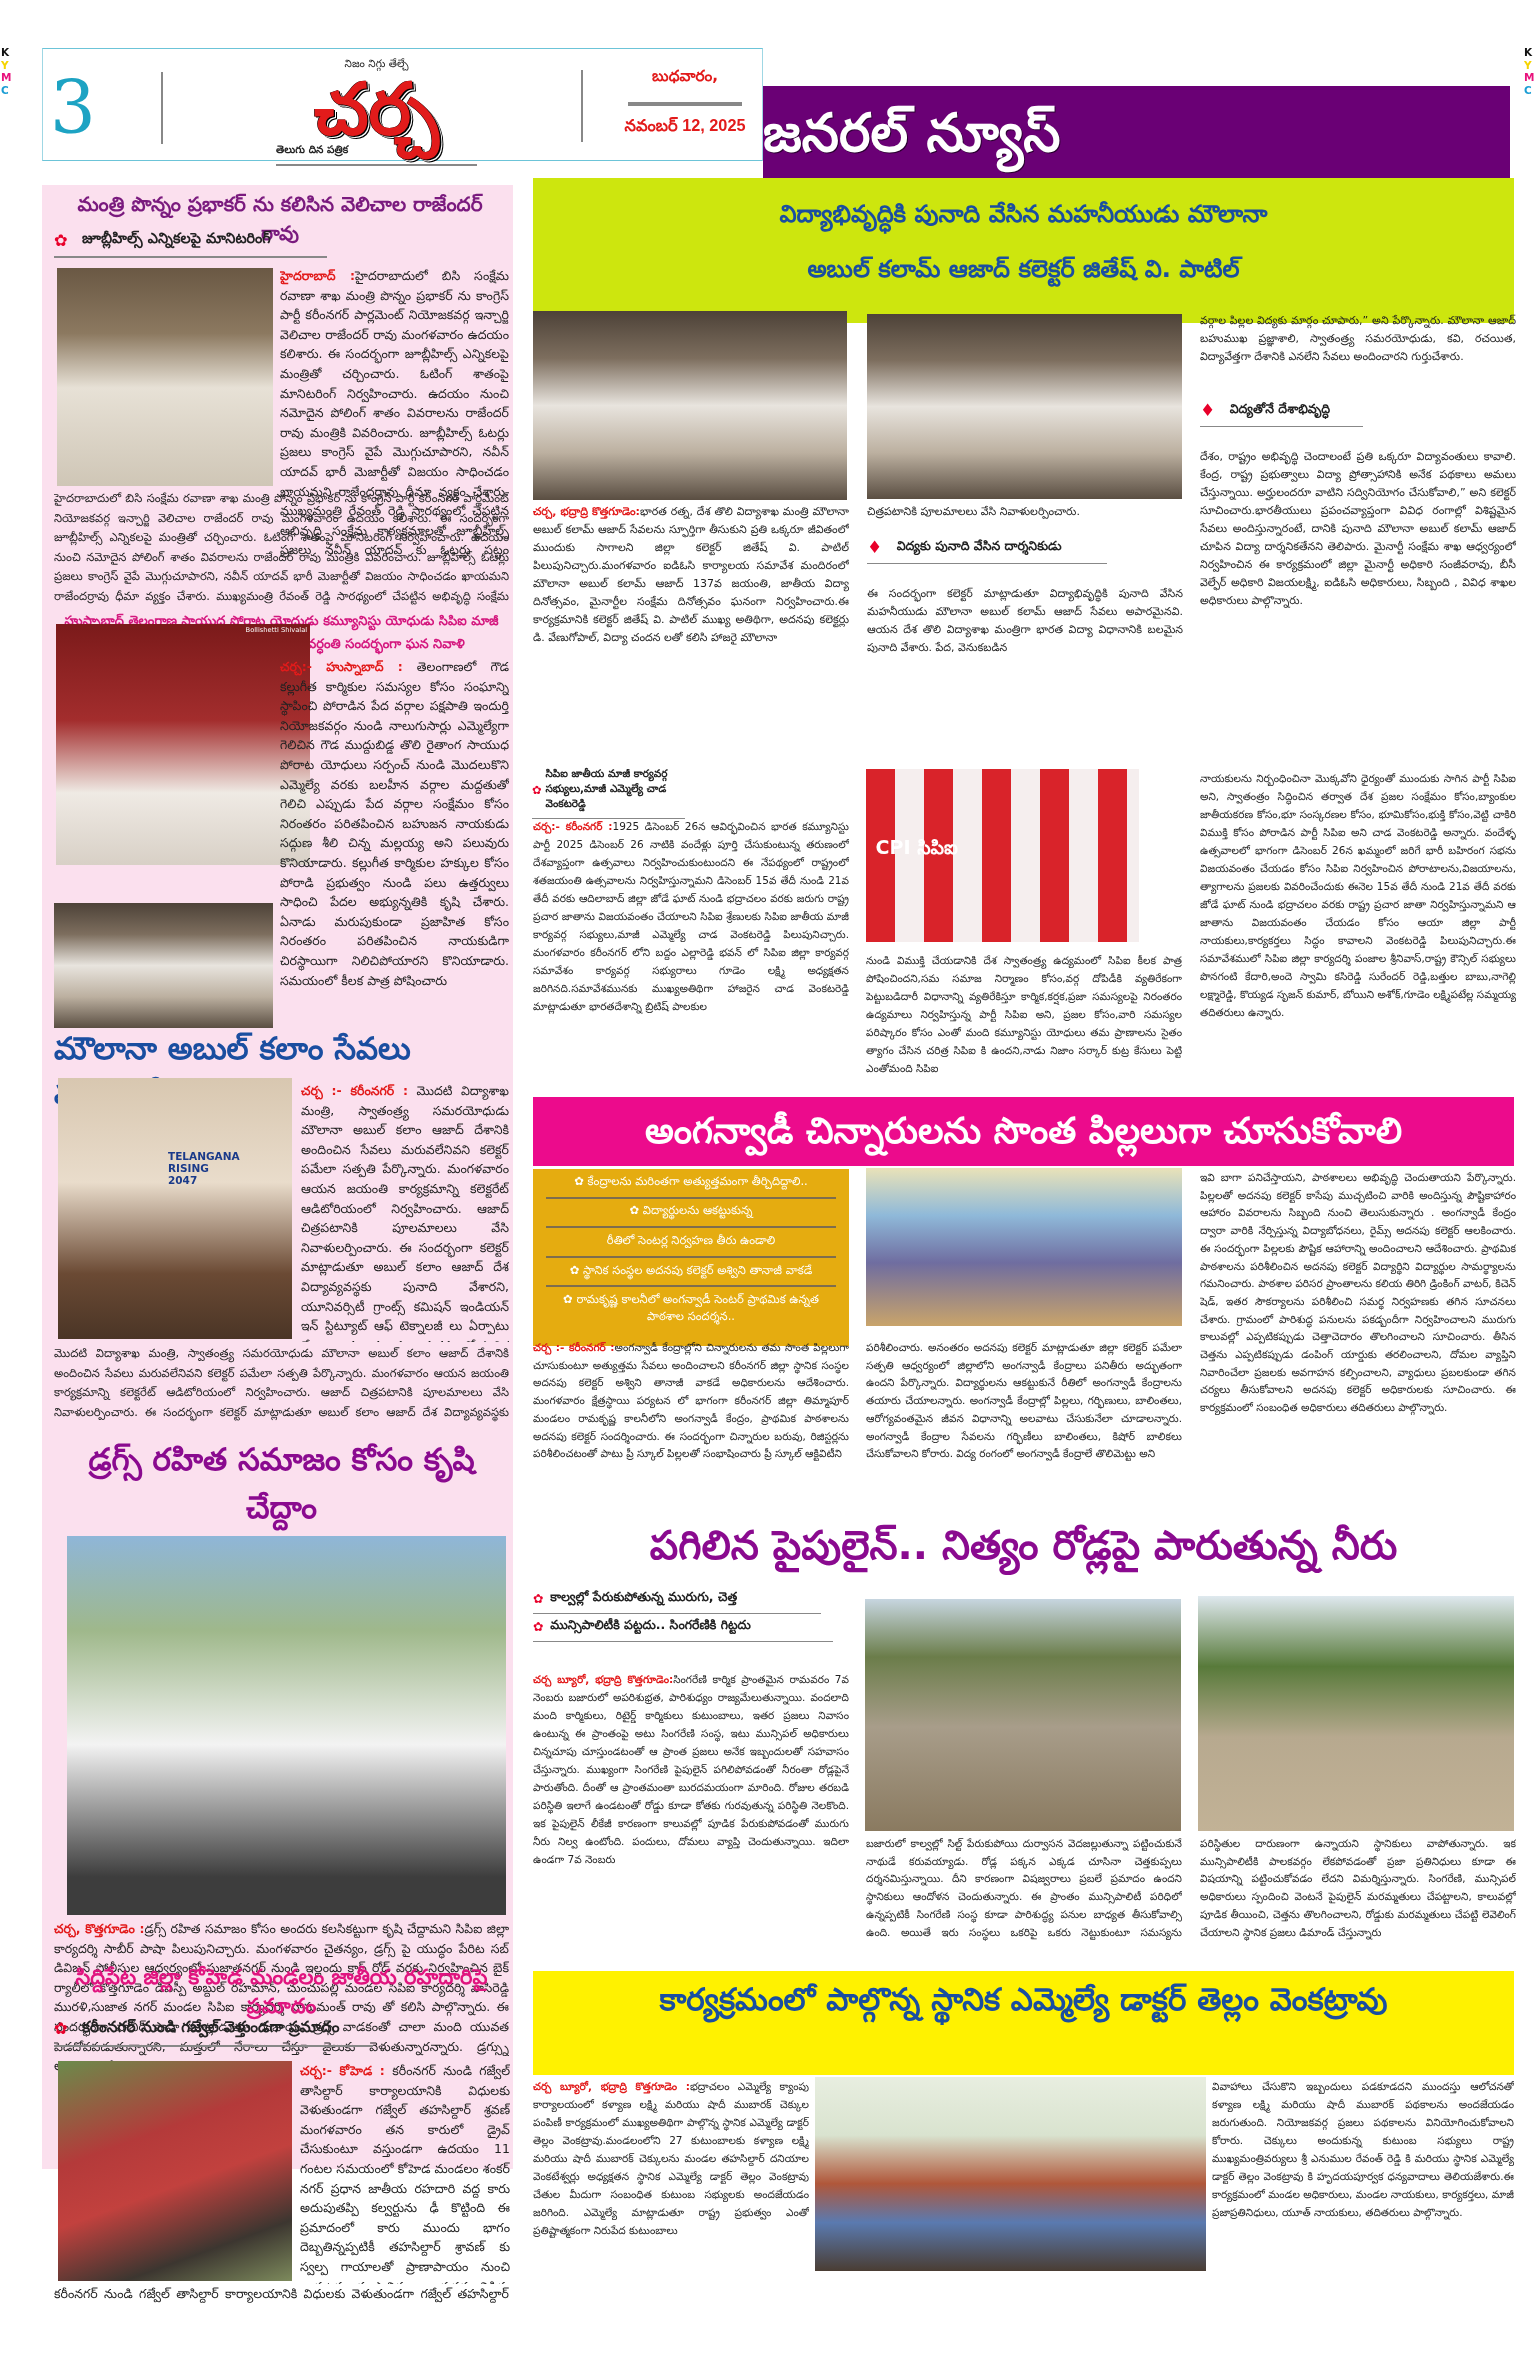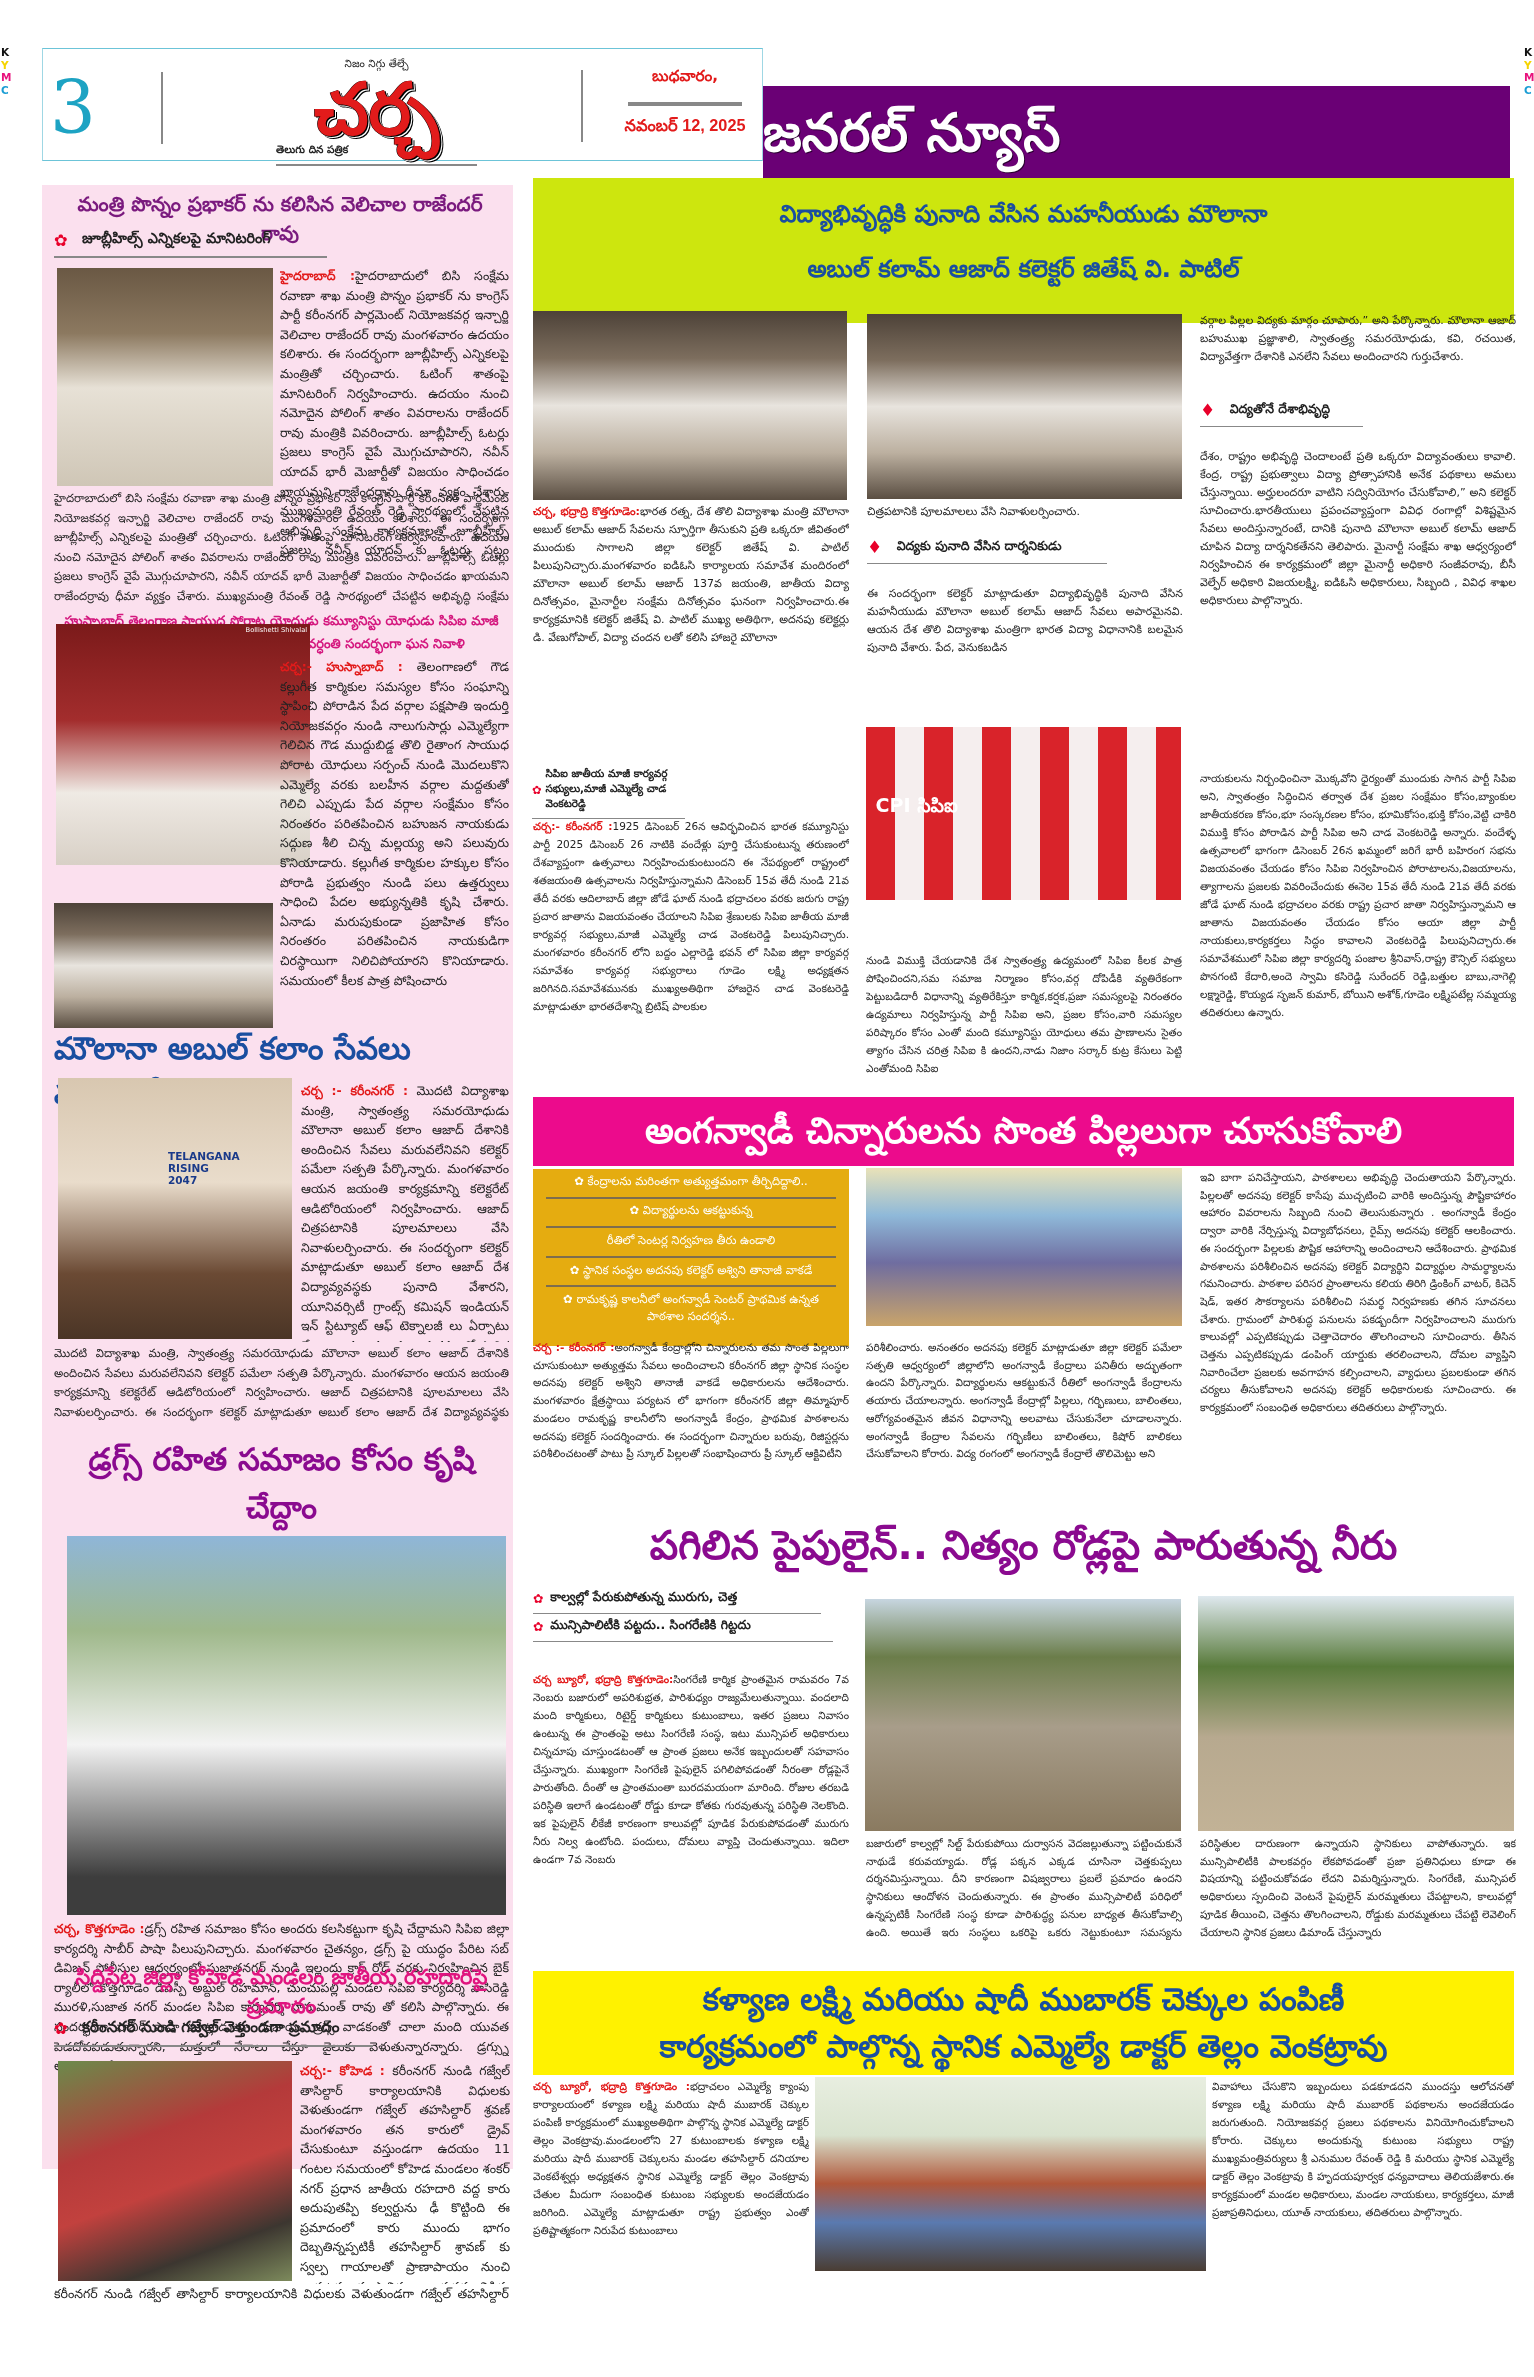--- a/index.html
+++ b/index.html
@@ -159,21 +159,21 @@
 
 <div class="abs hl" style="left:533px;top:671px;width:981px;color:#12852e;font-size:26px;line-height:44px">
 </div>
 <div class="abs sub" style="left:532px;top:767px;width:153px;font-size:10.5px;flex-wrap:wrap;gap:3.8px;border-bottom-width:1.9px">
   <span class="flower" style="font-size:11.5px">✿</span>
   <span style="flex:1">సిపిఐ జాతీయ మాజీ కార్యవర్గ సభ్యులు,మాజీ ఎమ్మెల్యే చాడ వెంకటరెడ్డి</span>
 </div>
 <div class="abs body" style="left:533px;top:817px;width:316px;height:259px;overflow:hidden;font-size:10.5px;line-height:18px">
   <span class="dateline">చర్చ:- కరీంనగర్ :</span><span>1925 డిసెంబర్ 26న ఆవిర్భవించిన భారత కమ్యూనిస్టు పార్టీ 2025 డిసెంబర్ 26 నాటికి వందేళ్లు పూర్తి చేసుకుంటున్న తరుణంలో దేశవ్యాప్తంగా ఉత్సవాలు నిర్వహించుకుంటుందని ఈ నేపథ్యంలో రాష్ట్రంలో శతజయంతి ఉత్సవాలను నిర్వహిస్తున్నామని డిసెంబర్ 15వ తేదీ నుండి 21వ తేదీ వరకు ఆదిలాబాద్ జిల్లా జోడే ఘాట్ నుండి భద్రాచలం వరకు జరుగు రాష్ట్ర ప్రచార జాతాను విజయవంతం చేయాలని సిపిఐ శ్రేణులకు సిపిఐ జాతీయ మాజీ కార్యవర్గ సభ్యులు,మాజీ ఎమ్మెల్యే చాడ వెంకటరెడ్డి పిలుపునిచ్చారు. మంగళవారం కరీంనగర్ లోని బద్దం ఎల్లారెడ్డి భవన్ లో సిపిఐ జిల్లా కార్యవర్గ సమావేశం కార్యవర్గ సభ్యురాలు గూడెం లక్ష్మి అధ్యక్షతన జరిగినది.సమావేశమునకు ముఖ్యఅతిథిగా హాజరైన చాడ వెంకటరెడ్డి మాట్లాడుతూ భారతదేశాన్ని బ్రిటిష్ పాలకుల</span>
 </div>
-<div class="photo ph-cpi" style="left:866px;top:727px;width:315px;height:173px">
+<div class="photo ph-cpi" style="left:866px;top:769px;width:273px;height:173px">
   <span class="ph-label" style="top:67px;left:9.6px;font-size:19px;font-weight:bold;color:#fff;bottom:auto">CPI సిపిఐ</span>
 </div>
 <div class="abs body" style="left:866px;top:951px;width:316px;height:127px;overflow:hidden;font-size:10.5px;line-height:18px">నుండి విముక్తి చేయడానికి దేశ స్వాతంత్ర్య ఉద్యమంలో సిపిఐ కీలక పాత్ర పోషించిందని,సమ సమాజ నిర్మాణం కోసం,వర్గ దోపిడీకి వ్యతిరేకంగా పెట్టుబడిదారీ విధానాన్ని వ్యతిరేకిస్తూ కార్మిక,కర్షక,ప్రజా సమస్యలపై నిరంతరం ఉద్యమాలు నిర్వహిస్తున్న పార్టీ సిపిఐ అని, ప్రజల కోసం,వారి సమస్యల పరిష్కారం కోసం ఎంతో మంది కమ్యూనిస్టు యోధులు తమ ప్రాణాలను సైతం త్యాగం చేసిన చరిత్ర సిపిఐ కి ఉందని,నాడు నిజాం సర్కార్ కుట్ర కేసులు పెట్టి ఎంతోమంది సిపిఐ</div>
 <div class="abs body" style="left:1200px;top:769px;width:316px;height:309px;overflow:hidden;font-size:10.5px;line-height:18px">నాయకులను నిర్బంధించినా మొక్కవోని ధైర్యంతో ముందుకు సాగిన పార్టీ సిపిఐ అని, స్వాతంత్రం సిద్ధించిన తర్వాత దేశ ప్రజల సంక్షేమం కోసం,బ్యాంకుల జాతీయకరణ కోసం,భూ సంస్కరణల కోసం, భూమికోసం,భుక్తి కోసం,వెట్టి చాకిరి విముక్తి కోసం పోరాడిన పార్టీ సిపిఐ అని చాడ వెంకటరెడ్డి అన్నారు. వందేళ్ళ ఉత్సవాలలో భాగంగా డిసెంబర్ 26న ఖమ్మంలో జరిగే భారీ బహిరంగ సభను విజయవంతం చేయడం కోసం సిపిఐ నిర్వహించిన పోరాటాలను,విజయాలను, త్యాగాలను ప్రజలకు వివరించేందుకు ఈనెల 15వ తేదీ నుండి 21వ తేదీ వరకు జోడే ఘాట్ నుండి భద్రాచలం వరకు రాష్ట్ర ప్రచార జాతా నిర్వహిస్తున్నామని ఆ జాతాను విజయవంతం చేయడం కోసం ఆయా జిల్లా పార్టీ నాయకులు,కార్యకర్తలు సిద్ధం కావాలని వెంకటరెడ్డి పిలుపునిచ్చారు.ఈ సమావేశములో సిపిఐ జిల్లా కార్యదర్శి పంజాల శ్రీనివాస్,రాష్ట్ర కౌన్సిల్ సభ్యులు పొనగంటి కేదారి,అందె స్వామి కసిరెడ్డి సురేందర్ రెడ్డి,బత్తుల బాబు,నాగెల్లి లక్ష్మారెడ్డి, కొయ్యడ సృజన్ కుమార్, బోయిని అశోక్,గూడెం లక్ష్మిపటేల్ల సమ్మయ్య తదితరులు ఉన్నారు.</div>
 
 <div class="abs hl" style="left:533px;top:1097px;width:981px;height:69px;background:#ec0b8c;color:#fff;font-size:36px;line-height:67px">అంగన్వాడీ చిన్నారులను సొంత పిల్లలుగా చూసుకోవాలి</div>
 <div class="abs box-y" style="left:533px;top:1169px;width:316px;height:177px">
   <div class="it"><span>✿ </span><span>కేంద్రాలను మరింతగా అత్యుత్తమంగా తీర్చిదిద్దాలి..</span></div>
   <div class="it"><span>✿ </span><span>విద్యార్థులను ఆకట్టుకున్న</span></div>
   <div class="it"><span>రీతిలో సెంటర్ల నిర్వహణ తీరు ఉండాలి</span></div>
@@ -198,21 +198,20 @@
 </div>
 <div class="photo ph-road1" style="left:865px;top:1599px;width:316px;height:232px"></div>
 <div class="photo ph-road2" style="left:1198px;top:1596px;width:316px;height:235px"></div>
 <div class="abs body" style="left:533px;top:1670px;width:316px;height:273px;overflow:hidden;font-size:10.5px;line-height:18px">
   <span class="dateline">చర్చ బ్యూరో, భద్రాద్రి కొత్తగూడెం:</span><span>సింగరేణి కార్మిక ప్రాంతమైన రామవరం 7వ నెంబరు బజారులో అపరిశుభ్రత, పారిశుధ్యం రాజ్యమేలుతున్నాయి. వందలాది మంది కార్మికులు, రిటైర్డ్ కార్మికులు కుటుంబాలు, ఇతర ప్రజలు నివాసం ఉంటున్న ఈ ప్రాంతంపై అటు సింగరేణి సంస్థ, ఇటు మున్సిపల్ అధికారులు చిన్నచూపు చూస్తుండటంతో ఆ ప్రాంత ప్రజలు అనేక ఇబ్బందులతో సహవాసం చేస్తున్నారు. ముఖ్యంగా సింగరేణి పైపులైన్ పగిలిపోవడంతో నీరంతా రోడ్లపైనే పారుతోంది. దీంతో ఆ ప్రాంతమంతా బురదమయంగా మారింది. రోజుల తరబడి పరిస్థితి ఇలాగే ఉండటంతో రోడ్డు కూడా కోతకు గురవుతున్న పరిస్థితి నెలకొంది. ఇక పైపులైన్ లీకేజీ కారణంగా కాలువల్లో పూడిక పేరుకుపోవడంతో మురుగు నీరు నిల్వ ఉంటోంది. పందులు, దోమలు వ్యాప్తి చెందుతున్నాయి. ఇదిలా ఉండగా 7వ నెంబరు</span>
 </div>
 <div class="abs body" style="left:866px;top:1835px;width:316px;height:108px;overflow:hidden;font-size:10.5px;line-height:17.7px">బజారులో కాల్వల్లో సిల్ట్ పేరుకుపోయి దుర్వాసన వెదజల్లుతున్నా పట్టించుకునే నాథుడే కరువయ్యాడు. రోడ్ల పక్కన ఎక్కడ చూసినా చెత్తకుప్పలు దర్శనమిస్తున్నాయి. దీని కారణంగా విషజ్వరాలు ప్రబలే ప్రమాదం ఉందని స్థానికులు ఆందోళన చెందుతున్నారు. ఈ ప్రాంతం మున్సిపాలిటీ పరిధిలో ఉన్నప్పటికీ సింగరేణి సంస్థ కూడా పారిశుద్ధ్య పనుల బాధ్యత తీసుకోవాల్సి ఉంది. అయితే ఇరు సంస్థలు ఒకరిపై ఒకరు నెట్టుకుంటూ సమస్యను పరిష్కరించడం లేదు. పలుమార్లు ఫిర్యాదు చేసినా చర్యలు చేపట్టడంలేదు. అధికారులు కూడా పర్యవేక్షించకపోవడంతో</div>
 <div class="abs body" style="left:1200px;top:1835px;width:316px;height:108px;overflow:hidden;font-size:10.5px;line-height:17.7px">పరిస్థితుల దారుణంగా ఉన్నాయని స్థానికులు వాపోతున్నారు. ఇక మున్సిపాలిటీకి పాలకవర్గం లేకపోవడంతో ప్రజా ప్రతినిధులు కూడా ఈ విషయాన్ని పట్టించుకోవడం లేదని విమర్శిస్తున్నారు. సింగరేణి, మున్సిపల్ అధికారులు స్పందించి వెంటనే పైపులైన్ మరమ్మతులు చేపట్టాలని, కాలువల్లో పూడిక తీయించి, చెత్తను తొలగించాలని, రోడ్డుకు మరమ్మతులు చేపట్టి లెవెలింగ్ చేయాలని స్థానిక ప్రజలు డిమాండ్ చేస్తున్నారు</div>
 
 <div class="abs hl" style="left:533px;top:1971px;width:981px;height:104px;background:#fff200;color:#1a4ea0;font-size:31px;line-height:47px;padding-top:4.8px">
-  <div>కళ్యాణ లక్ష్మి మరియు షాదీ ముబారక్ చెక్కుల పంపిణీ</div>
   <div>కార్యక్రమంలో పాల్గొన్న స్థానిక ఎమ్మెల్యే డాక్టర్ తెల్లం వెంకట్రావు</div>
 </div>
 <div class="abs body" style="left:533px;top:2077px;width:276px;height:201px;overflow:hidden;font-size:10.5px;line-height:18px">
   <span class="dateline">చర్చ బ్యూరో, భద్రాద్రి కొత్తగూడెం :</span><span>భద్రాచలం ఎమ్మెల్యే క్యాంపు కార్యాలయంలో కళ్యాణ లక్ష్మి మరియు షాదీ ముబారక్ చెక్కుల పంపిణీ కార్యక్రమంలో ముఖ్యఅతిథిగా పాల్గొన్న స్థానిక ఎమ్మెల్యే డాక్టర్ తెల్లం వెంకట్రావు.మండలంలోని 27 కుటుంబాలకు కళ్యాణ లక్ష్మి మరియు షాదీ ముబారక్ చెక్కులను మండల తహసిల్దార్ దనియాల వెంకటేశ్వర్లు అధ్యక్షతన స్థానిక ఎమ్మెల్యే డాక్టర్ తెల్లం వెంకట్రావు చేతుల మీదుగా సంబంధిత కుటుంబ సభ్యులకు అందజేయడం జరిగింది. ఎమ్మెల్యే మాట్లాడుతూ రాష్ట్ర ప్రభుత్వం ఎంతో ప్రతిష్టాత్మకంగా నిరుపేద కుటుంబాలు</span>
 </div>
 <div class="photo ph-group" style="left:815px;top:2077px;width:391px;height:194px"></div>
 <div class="abs body" style="left:1212px;top:2077px;width:302px;height:182px;overflow:hidden;font-size:10.5px;line-height:18px">వివాహాలు చేసుకొని ఇబ్బందులు పడకూడదని ముందస్తు ఆలోచనతో కళ్యాణ లక్ష్మి మరియు షాదీ ముబారక్ పథకాలను అందజేయడం జరుగుతుంది. నియోజకవర్గ ప్రజలు పథకాలను వినియోగించుకోవాలని కోరారు. చెక్కులు అందుకున్న కుటుంబ సభ్యులు రాష్ట్ర ముఖ్యమంత్రివర్యులు శ్రీ ఎనుముల రేవంత్ రెడ్డి కి మరియు స్థానిక ఎమ్మెల్యే డాక్టర్ తెల్లం వెంకట్రావు కి హృదయపూర్వక ధన్యవాదాలు తెలియజేశారు.ఈ కార్యక్రమంలో మండల అధికారులు, మండల నాయకులు, కార్యకర్తలు, మాజీ ప్రజాప్రతినిధులు, యూత్ నాయకులు, తదితరులు పాల్గొన్నారు.</div>
 
 
 </body></html>

